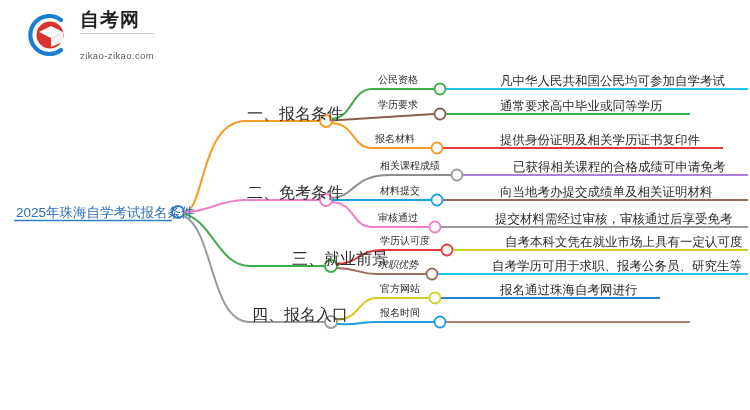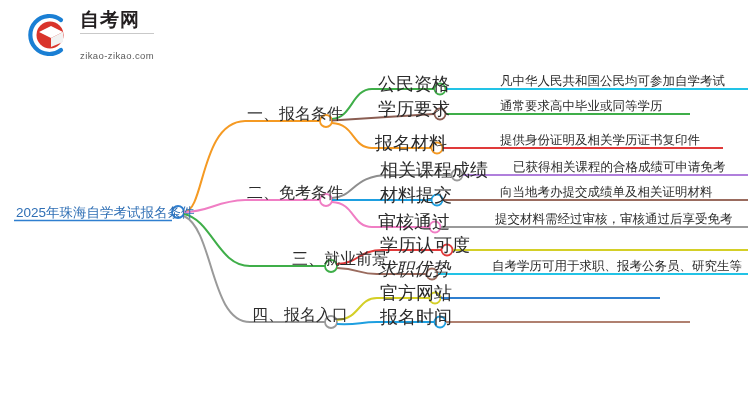--- a/index.html
+++ b/index.html
@@ -27,21 +27,21 @@
   .lbl{
     position:absolute;
     font-size:13px;
     color:#2b2b2b;
     white-space:nowrap;
     line-height:1;
     font-family:"Liberation Sans","DejaVu Sans",sans-serif;
   }
   .lbl.root{color:#2f6fb5;font-size:13.5px;}
   .lbl.branch{font-size:16px;}
-  .lbl.leaf{font-size:18px;}
+  .lbl.leaf{font-size:10px;}
   .lbl.desc{font-size:12.5px;}
 </style>
 </head>
 <body>
 
 <div id="stage">
 
   <div class="logo">
     <div class="logo-mark">
       <svg width="48" height="48" viewBox="0 0 48 48">
@@ -148,19 +148,21 @@
   <div class="lbl leaf" style="left:380px;top:186px;">材料提交</div>
   <div class="lbl leaf" style="left:378px;top:213px;">审核通过</div>
 
   <div class="lbl desc" style="left:513px;top:161px;">已获得相关课程的合格成绩可申请免考</div>
   <div class="lbl desc" style="left:500px;top:186px;">向当地考办提交成绩单及相关证明材料</div>
   <div class="lbl desc" style="left:495px;top:213px;">提交材料需经过审核，审核通过后享受免考</div>
 
   <div class="lbl leaf" style="left:380px;top:236px;">学历认可度</div>
   <div class="lbl leaf" style="left:378px;top:260px;font-style:italic;">求职优势</div>
 
+  <div class="lbl desc" style="left:505px;top:236px;">自考本科文凭在就业市场上具有一定认可度</div>
   <div class="lbl desc" style="left:492px;top:260px;">自考学历可用于求职、报考公务员、研究生等</div>
 
   <div class="lbl leaf" style="left:380px;top:284px;">官方网站</div>
   <div class="lbl leaf" style="left:380px;top:308px;">报名时间</div>
 
+  <div class="lbl desc" style="left:500px;top:284px;">报名通过珠海自考网进行</div>
 
 </div>
 
 </body></html>

